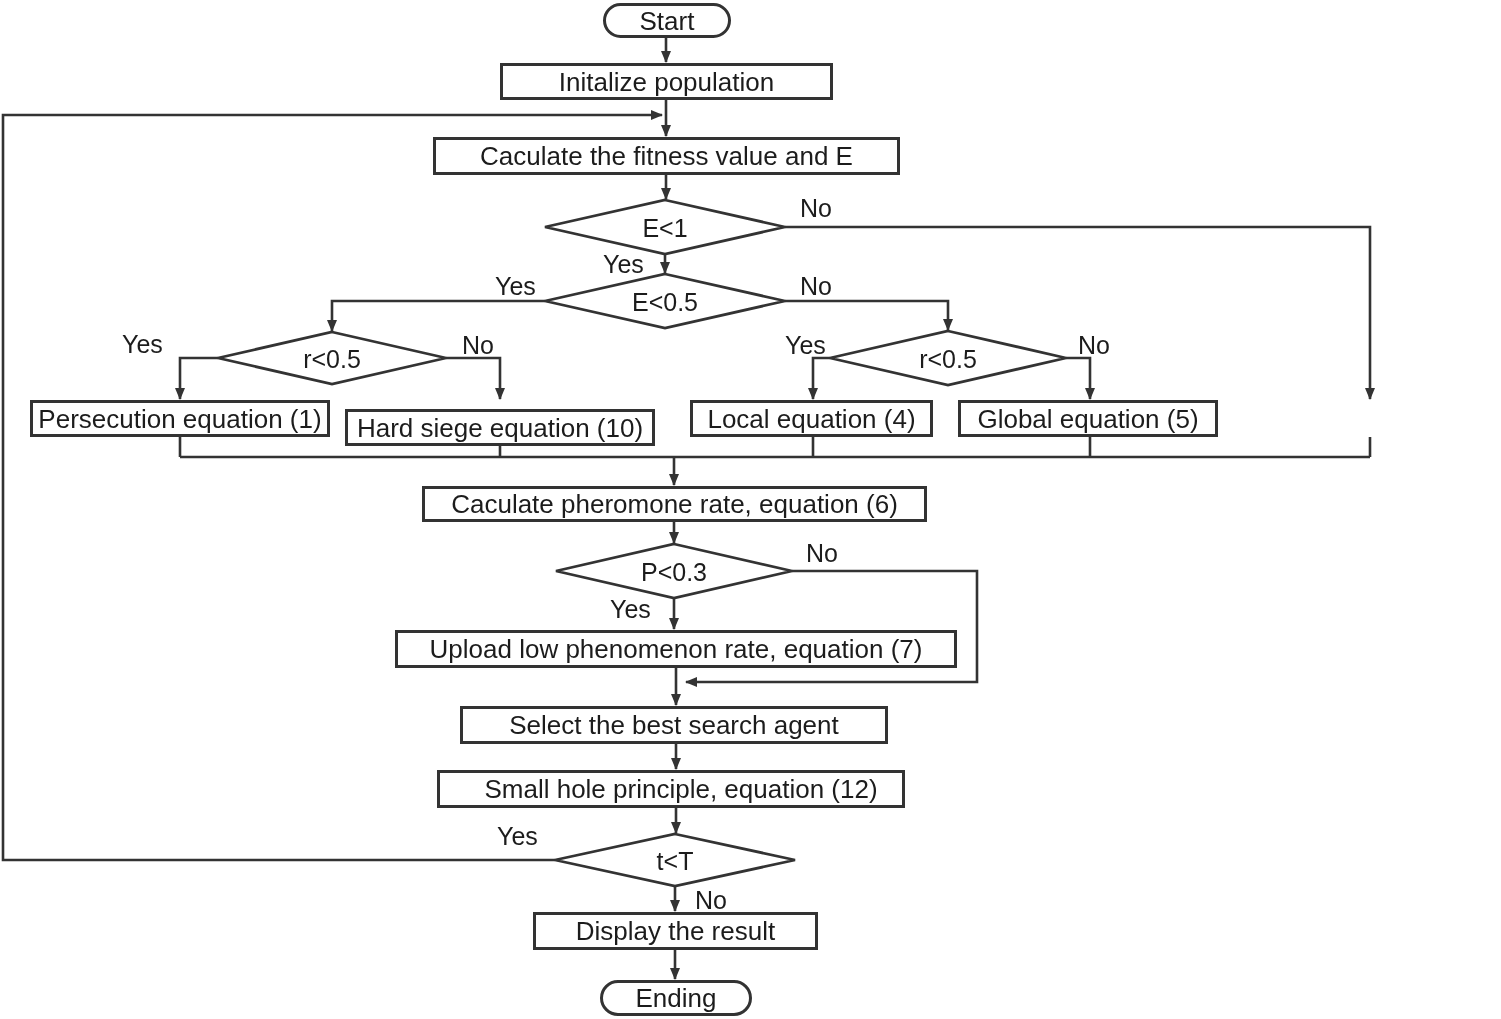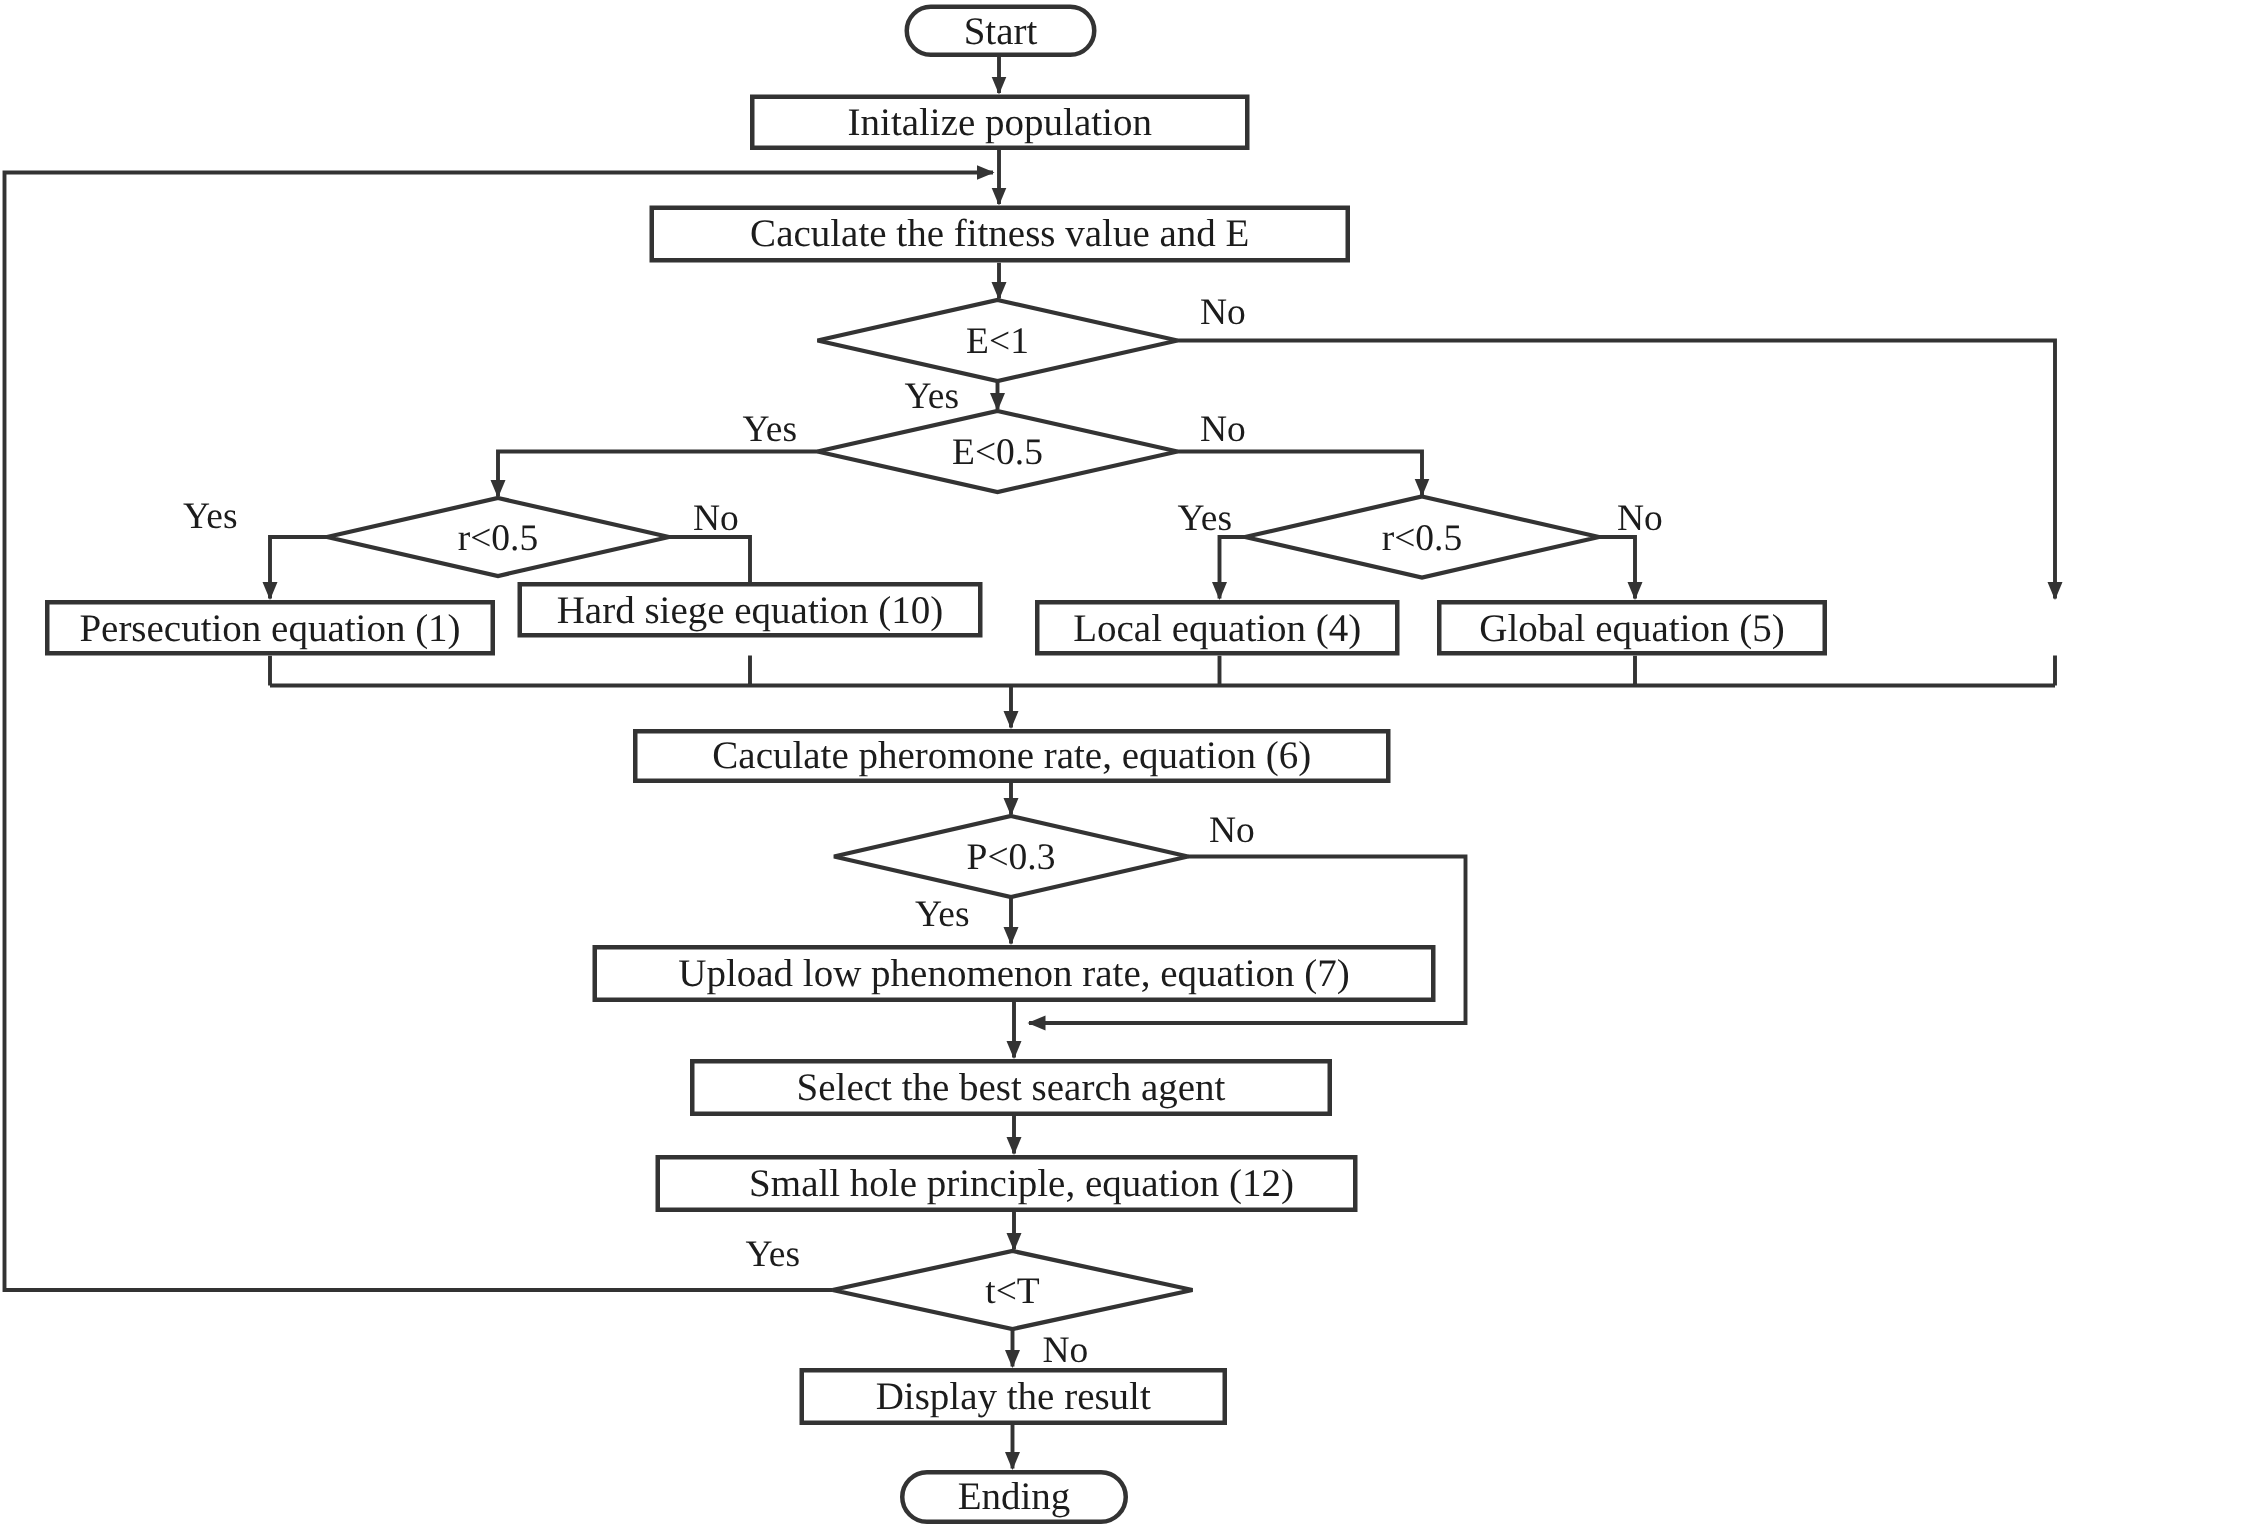--- a/index.html
+++ b/index.html
@@ -1,18 +1,18 @@
 <!DOCTYPE html>
 <html><head>
 <meta charset="utf-8">
 <style>
   html,body{margin:0;padding:0;background:#ffffff;}
   #canvas{
     position:relative;width:1501px;height:1019px;background:#ffffff;
-    font-family:Liberation Serif, serif;color:#1c1c1c;overflow:hidden;
+    font-family:Liberation Sans, sans-serif;color:#1c1c1c;overflow:hidden;
   }
   #connector-layer{position:absolute;left:0;top:0;width:1501px;height:1019px;}
   .node{
     position:absolute;box-sizing:border-box;border:3px solid #333333;background:#ffffff;
     display:flex;align-items:center;justify-content:center;
     font-size:26px;line-height:1;text-align:center;white-space:nowrap;
   }
   .terminal{border-radius:18px;}
   .dlabel{
     position:absolute;transform:translate(-50%,-50%);
@@ -64,21 +64,21 @@
       <polygon points="948,331 1066,358 948,385 830,358"></polygon>
       <polygon points="674,544 792,571 674,598 556,571"></polygon>
       <polygon points="675,834 795,860 675,886 555,860"></polygon>
     </g>
   </svg>
 
   <div class="node terminal" style="left:603px;top:3px;width:128px;height:35px;">Start</div>
   <div class="node" style="left:433px;top:137px;width:467px;height:38px;">Caculate the fitness value and E</div>
   <div class="node" style="left:500px;top:63px;width:333px;height:37px;">Initalize population</div>
   <div class="node" style="left:30px;top:400px;width:300px;height:37px;">Persecution equation (1)</div>
-  <div class="node" style="left:345px;top:388px;width:310px;height:37px;">Hard siege equation (10)</div>
+  <div class="node" style="left:345px;top:409px;width:310px;height:37px;">Hard siege equation (10)</div>
   <div class="node" style="left:690px;top:400px;width:243px;height:37px;">Local equation (4)</div>
   <div class="node" style="left:958px;top:400px;width:260px;height:37px;">Global equation (5)</div>
   <div class="node" style="left:422px;top:486px;width:505px;height:36px;">Caculate pheromone rate, equation (6)</div>
   <div class="node" style="left:395px;top:630px;width:562px;height:38px;">Upload low phenomenon rate, equation (7)</div>
   <div class="node" style="left:460px;top:706px;width:428px;height:38px;">Select the best search agent</div>
   <div class="node" style="left:437px;top:770px;width:468px;height:38px;padding-left:20px;">Small hole principle, equation (12)</div>
   <div class="node" style="left:533px;top:912px;width:285px;height:38px;">Display the result</div>
   <div class="node terminal" style="left:600px;top:980px;width:152px;height:36px;">Ending</div>
 
   <div class="dlabel" style="left:665px;top:228px;">E&lt;1</div>

